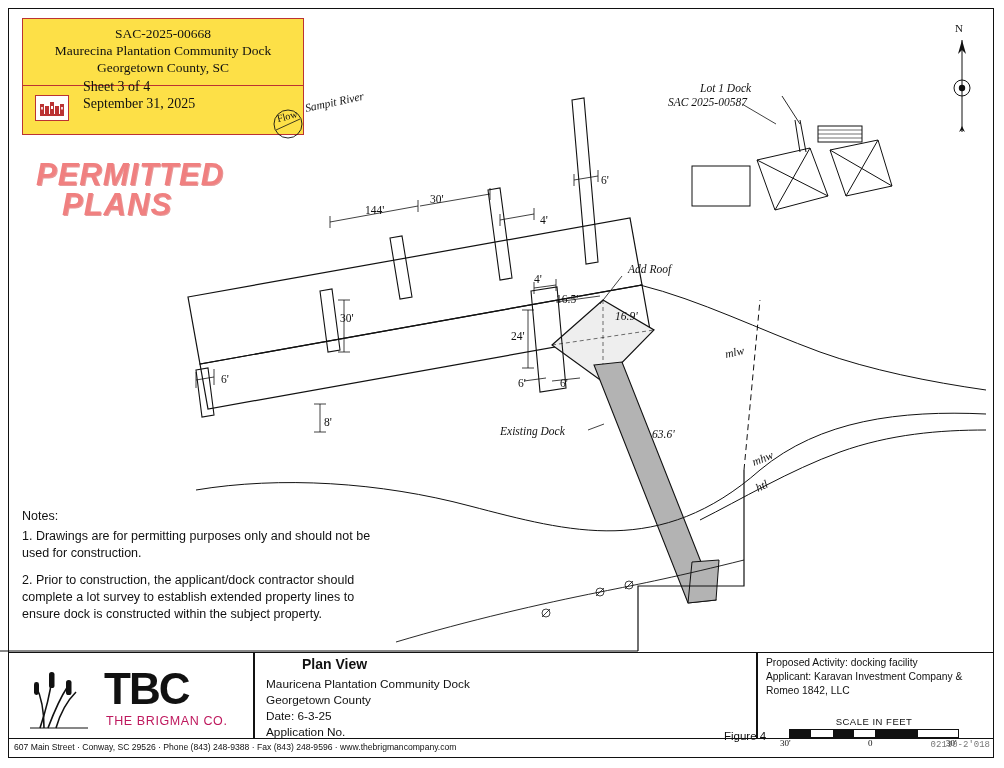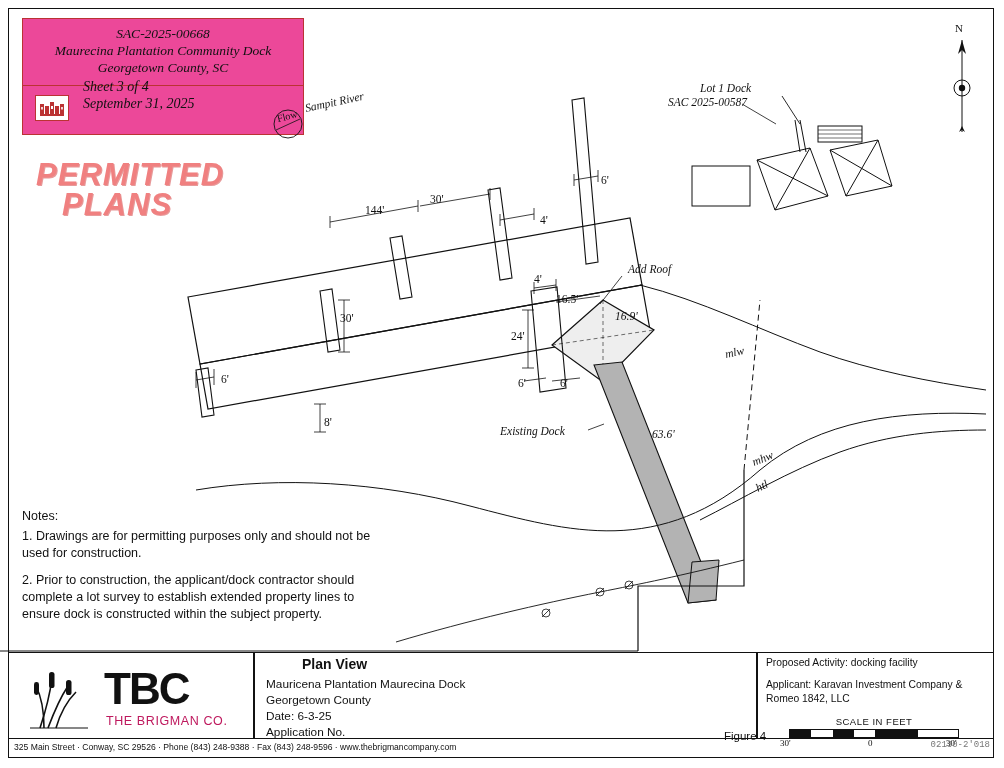--- a/index.html
+++ b/index.html
@@ -2,21 +2,21 @@
 <html><head>
 <meta charset="utf-8">
 <style>
   html,body{margin:0;padding:0;background:#ffffff;}
   body{width:1004px;height:768px;font-family:"Liberation Sans",sans-serif;color:#111;overflow:hidden;}
   #sheet{position:relative;width:1004px;height:768px;background:#fff;}
   .border-outer{position:absolute;left:8px;top:8px;width:986px;height:750px;border:1.5px solid #111;box-sizing:border-box;}
   .abs{position:absolute;}
 
   
-  .stamp{left:22px;top:18px;width:282px;height:117px;border:1.5px solid #b33;box-sizing:border-box;background:#ec4899;font-style:italic;}
+  .stamp{left:22px;top:18px;width:282px;height:117px;border:1.5px solid #b33;box-sizing:border-box;background:#fde047;}
   .stamp .line{text-align:center;font-family:"Liberation Serif",serif;font-size:13.5px;color:#111;line-height:17px;}
   .stamp .l1{margin-top:6px;}
   .stamp-hr{position:absolute;left:0;top:66px;width:100%;height:1px;background:#b33;}
   .stamp-logo{position:absolute;left:12px;top:76px;width:34px;height:26px;border:1.5px solid #b33;box-sizing:border-box;display:flex;align-items:center;justify-content:center;background:#fff;}
   .stamp-logo svg{display:block;}
   .stamp .sheet{position:absolute;left:60px;top:59px;width:210px;text-align:left;font-family:"Liberation Serif",serif;font-size:14px;line-height:17px;}
 
   
   .permitted{left:36px;top:160px;width:260px;text-align:left;font-family:"Liberation Sans",sans-serif;font-weight:bold;font-style:italic;color:#f08080;
     font-size:31px;line-height:30px;letter-spacing:1px;text-shadow:1px 1px 0 #e79a9a;}
@@ -41,21 +41,21 @@
   .tbc-logo{left:22px;top:664px;width:226px;height:70px;}
   .tbc-logo .tbc{position:absolute;left:82px;top:0px;font-family:"Liberation Sans",sans-serif;font-weight:bold;font-size:44px;letter-spacing:-2px;color:#111;}
   .tbc-logo .sub{position:absolute;left:84px;top:50px;font-size:12.5px;letter-spacing:.6px;color:#be185d;}
   .tbc-logo .cat{position:absolute;left:8px;top:2px;}
 
   .tb-mid{left:266px;top:656px;width:480px;font-size:11.8px;line-height:16px;}
   .tb-mid .t{font-weight:bold;font-size:14px;margin-bottom:4px;padding-left:36px;}
   .tb-fig{position:absolute;left:694px;top:730px;font-size:11.5px;padding-left:30px;}
 
   .tb-right{left:766px;top:656px;width:224px;font-size:10.3px;line-height:14px;}
-  .tb-right .blk{margin-bottom:8px;}
+  .tb-right .blk{}
   .scalebar{position:absolute;left:784px;top:716px;width:180px;}
   .scalebar .cap{text-align:center;font-size:9.5px;letter-spacing:.5px;margin-bottom:2px;}
   .scalebar .bar{position:relative;height:9px;width:170px;margin:0 auto;border:1px solid #111;box-sizing:border-box;background:#fff;}
   .scalebar .bar i{position:absolute;top:0;height:100%;background:#111;}
   .scalebar .lbl{position:relative;height:12px;font-size:9px;}
   .scalebar .lbl span{position:absolute;top:0;}
   .tb-footer{left:14px;top:742px;width:700px;font-size:8.6px;color:#111;}
   .tb-code{right:14px;top:740px;font-size:9px;color:#777;font-family:"Liberation Mono",monospace;}
 
   
@@ -284,21 +284,21 @@
             <line x1="0" y1="62" x2="58" y2="62"></line>
           </g>
       </svg>
     </span>
     <span class="tbc">TBC</span>
     <span class="sub">THE BRIGMAN CO.</span>
   </div>
 
   <div class="abs tb-mid">
     <div class="t">Plan View</div>
-    <div>Mauricena Plantation Maurecina Dock</div>
+    <div>Mauricena Plantation Community Dock</div>
     <div>Georgetown County</div>
     <div>Date: 6-3-25</div>
     <div>Application No.</div>
   </div>
   <div class="abs tb-fig">Figure 4</div>
 
   <div class="abs tb-right">
     <div class="blk">Proposed Activity: docking facility</div>
     <div>Applicant: Karavan Investment Company &amp;</div>
     <div>Romeo 1842, LLC</div>
@@ -311,15 +311,15 @@
       <i style="left:42.5px;width:21.25px;"></i>
       <i style="left:85px;width:42.5px;"></i>
     </div>
     <div class="lbl">
       <span style="left:-4px;">30'</span>
       <span style="left:84px;">0</span>
       <span style="left:162px;">30'</span>
     </div>
   </div>
 
-  <div class="abs tb-footer">325 Main Street · Conway, SC 29526 · Phone (843) 248-9388 · Fax (843) 248-9596 · www.thebrigmancompany.com</div>
+  <div class="abs tb-footer">607 Main Street · Conway, SC 29526 · Phone (843) 248-9388 · Fax (843) 248-9596 · www.thebrigmancompany.com</div>
   <div class="abs tb-code">02130-2'018</div>
 </div>
 
 </body></html>

